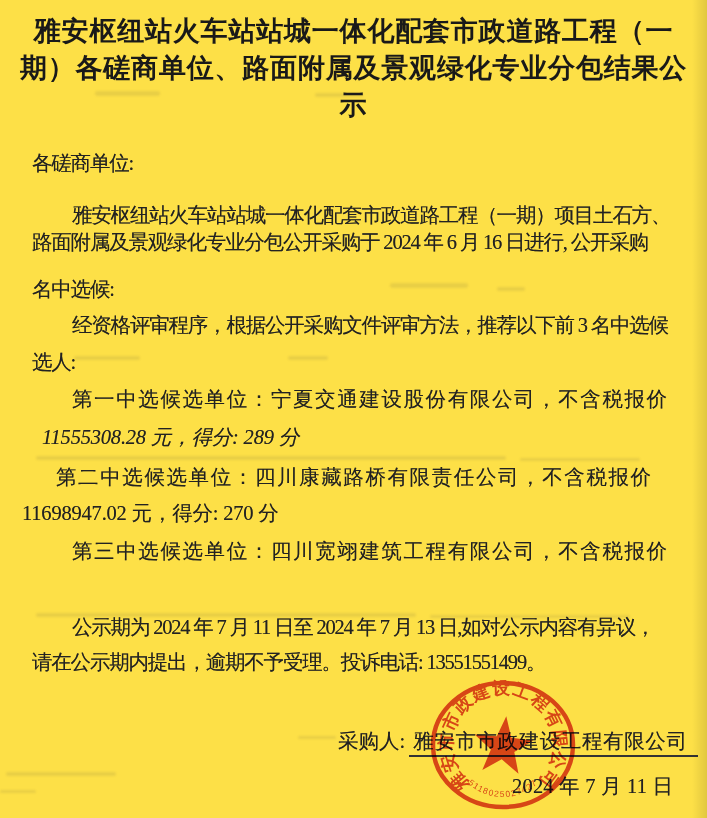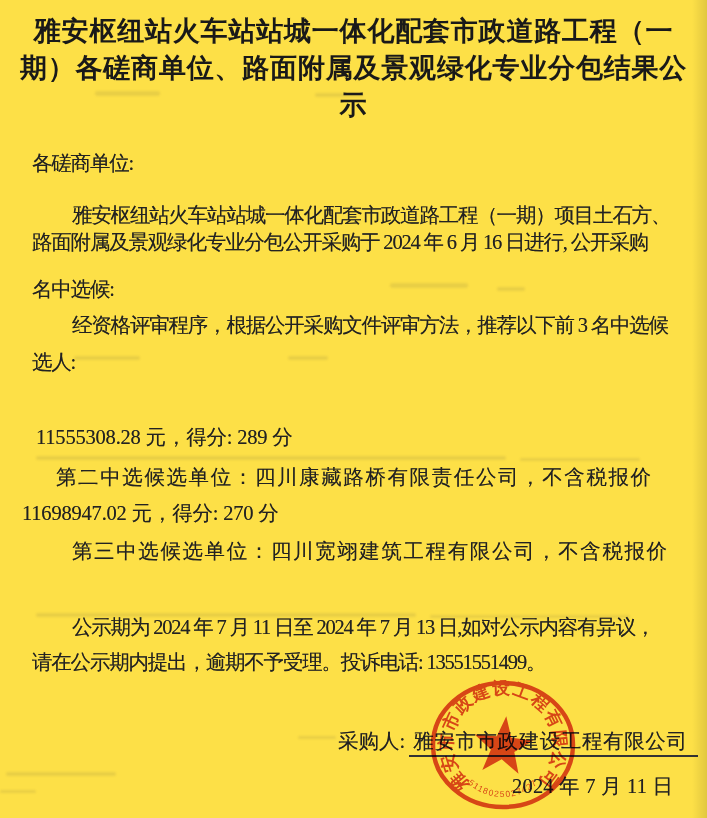--- a/index.html
+++ b/index.html
@@ -51,21 +51,22 @@
     <div>期）各磋商单位、路面附属及景观绿化专业分包结果公</div>
     <div>示</div>
   </div>
 
   <div class="ln" style="left:32px;top:152px;">各磋商单位:</div>
   <div class="ln" style="left:72px;top:204px;">雅安枢纽站火车站站城一体化配套市政道路工程（一期）项目土石方、</div>
   <div class="ln" style="left:32px;top:231px;">路面附属及景观绿化专业分包公开采购于 2024 年 6 月 16 日进行, 公开采购</div>
   <div class="ln" style="left:32px;top:278px;">名中选候:</div>
   <div class="ln" style="left:72px;top:314px;text-align:center;">经资格评审程序，根据公开采购文件评审方法，推荐以下前 3 名中选候</div>
   <div class="ln" style="left:32px;top:351px;text-align:right;">选人:</div>
-  <div class="ln num" style="left:36px;top:426px;">11555308.28 元，得分: 289 分</div>
+  <div class="ln spread" style="left:72px;top:388px;">第一中选候选单位：宁夏交通建设股份有限公司，不含税报价</div>
+  <div class="ln num" style="left:42px;top:426px;font-style:italic;">11555308.28 元，得分: 289 分</div>
   <div class="ln spread" style="left:56px;top:466px;">第二中选候选单位：四川康藏路桥有限责任公司，不含税报价</div>
   <div class="ln num" style="left:22px;top:502px;">11698947.02 元，得分: 270 分</div>
   <div class="ln spread" style="left:72px;top:540px;">第三中选候选单位：四川宽翊建筑工程有限公司，不含税报价</div>
   <div class="ln" style="left:72px;top:616px;">公示期为 2024 年 7 月 11 日至 2024 年 7 月 13 日,如对公示内容有异议，</div>
   <div class="ln" style="left:32px;top:651px;">请在公示期内提出，逾期不予受理。投诉电话: 13551551499。</div>
 
   <div class="sig"><span>采购人:</span><span class="name">雅安市市政建设工程有限公司</span></div>
   <div class="date">2024 年 7 月 11 日</div>
 
   <svg class="seal" width="707" height="818" viewBox="0 0 707 818">

